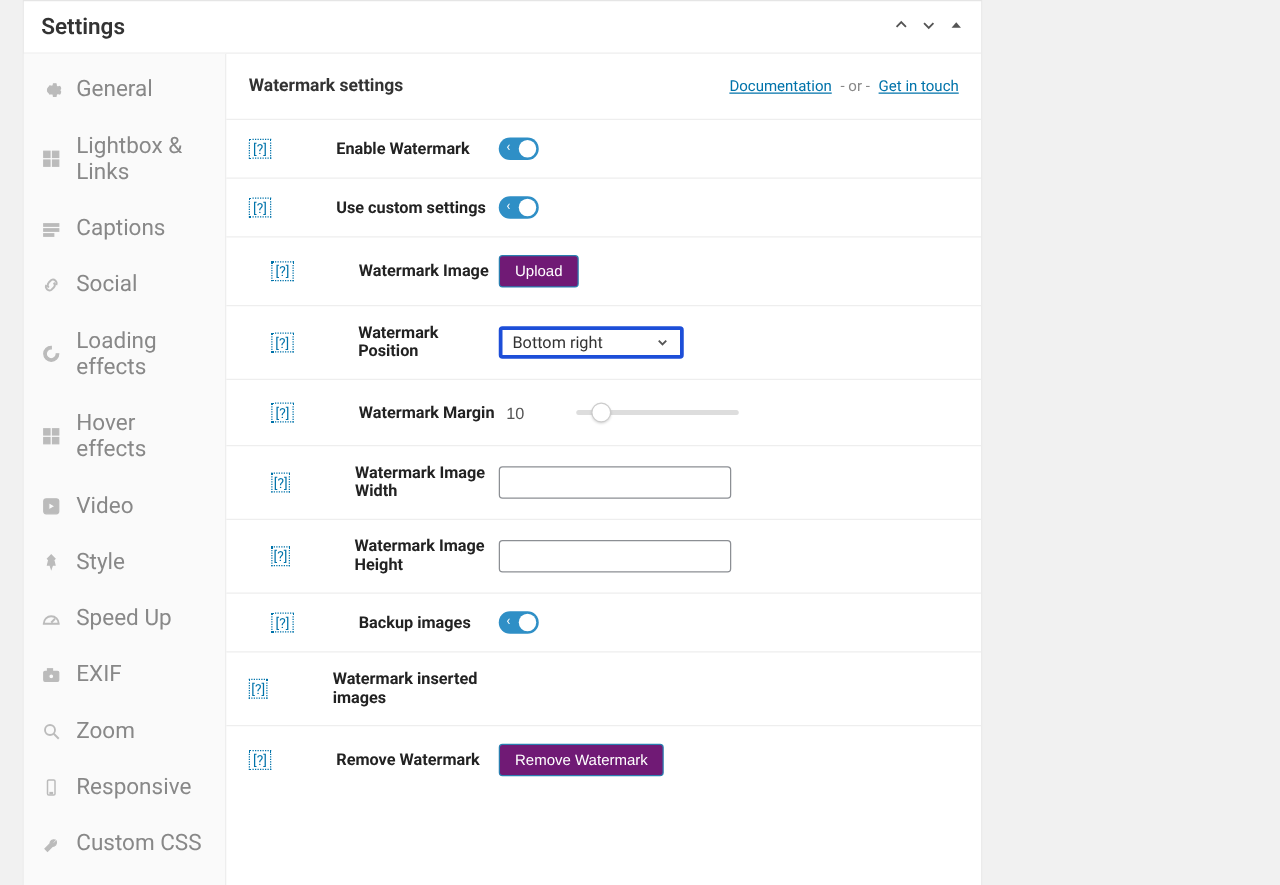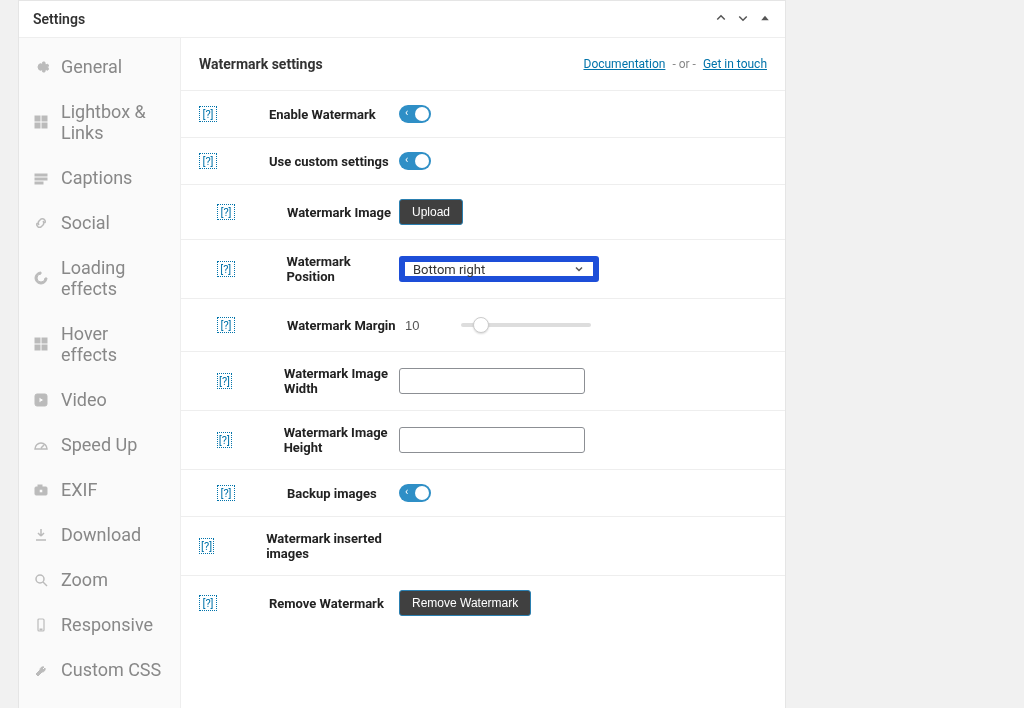--- a/index.html
+++ b/index.html
@@ -15,21 +15,21 @@
     border: 1px solid #e5e5e5;
     margin-left: 18px;
   }
   .panel-header {
     display: flex;
     align-items: center;
     justify-content: space-between;
     padding: 10px 14px;
     border-bottom: 1px solid #eee;
   }
-  .panel-title { font-weight: 600; font-size: 14px; }
+  .panel-title { font-weight: 600; font-size: 18px; }
   .panel-actions { display: flex; gap: 10px; color: #555; }
   .panel-actions svg { width: 12px; height: 12px; cursor: pointer; }
   .panel-body { display: flex; min-height: 660px; }
 
   .sidebar {
     width: 162px;
     border-right: 1px solid #eee;
     background: #fafafa;
     padding-top: 6px;
   }
@@ -78,29 +78,29 @@
   }
   .toggle::before {
     content: "\2039"; position: absolute; left: 6px; top: 1px; color: #fff; font-size: 11px;
   }
   .toggle .knob {
     position: absolute; right: 2px; top: 2px; width: 14px; height: 14px;
     background: #fff; border-radius: 50%;
   }
 
   .btn {
-    background: #404040; color: #fff; border: 1px solid #2a7fb0;
+    background: #701a75; color: #fff; border: 1px solid #2a7fb0;
     padding: 5px 12px; font-size: 12px; border-radius: 3px; cursor: pointer;
   }
   .btn.ghost {
     background: #fafafa; color: #999; border: 1px solid #ccc;
   }
 
   .select {
-    width: 200px; height: 26px; border: 6px solid #1d4ed8; border-radius: 3px;
+    width: 148px; height: 26px; border: 3px solid #1d4ed8; border-radius: 3px;
     background: #fff; display: flex; align-items: center; justify-content: space-between;
     padding: 0 8px; font-size: 13px; color: #333; cursor: pointer;
   }
   .select svg { width: 12px; height: 12px; stroke: #555; }
 
   .num-input {
     width: 50px; height: 24px; border: none;
     text-align: left; padding-left: 6px; font-size: 13px; color: #555;
   }
   .slider-wrap { display: flex; align-items: center; gap: 12px; }
@@ -255,40 +255,40 @@
           <span class="sidebar-icon">
             <svg viewBox="0 0 16 16">
               <use href="#i-play"></use>
             </svg>
           </span>
           <span>Video</span>
         </div>
       <div class="sidebar-item">
           <span class="sidebar-icon">
             <svg viewBox="0 0 16 16">
+              <use href="#i-pin"></use>
+            </svg>
+          </span>
+          <span>Style</span>
+        </div>
+      <div class="sidebar-item">
+          <span class="sidebar-icon">
+            <svg viewBox="0 0 16 16">
               <use href="#i-gauge"></use>
             </svg>
           </span>
           <span>Speed Up</span>
         </div>
       <div class="sidebar-item">
           <span class="sidebar-icon">
             <svg viewBox="0 0 16 16">
               <use href="#i-camera"></use>
             </svg>
           </span>
           <span>EXIF</span>
-        </div>
-      <div class="sidebar-item">
-          <span class="sidebar-icon">
-            <svg viewBox="0 0 16 16">
-              <use href="#i-download"></use>
-            </svg>
-          </span>
-          <span>Download</span>
         </div>
       <div class="sidebar-item">
           <span class="sidebar-icon">
             <svg viewBox="0 0 16 16">
               <use href="#i-zoom"></use>
             </svg>
           </span>
           <span>Zoom</span>
         </div>
       <div class="sidebar-item">

